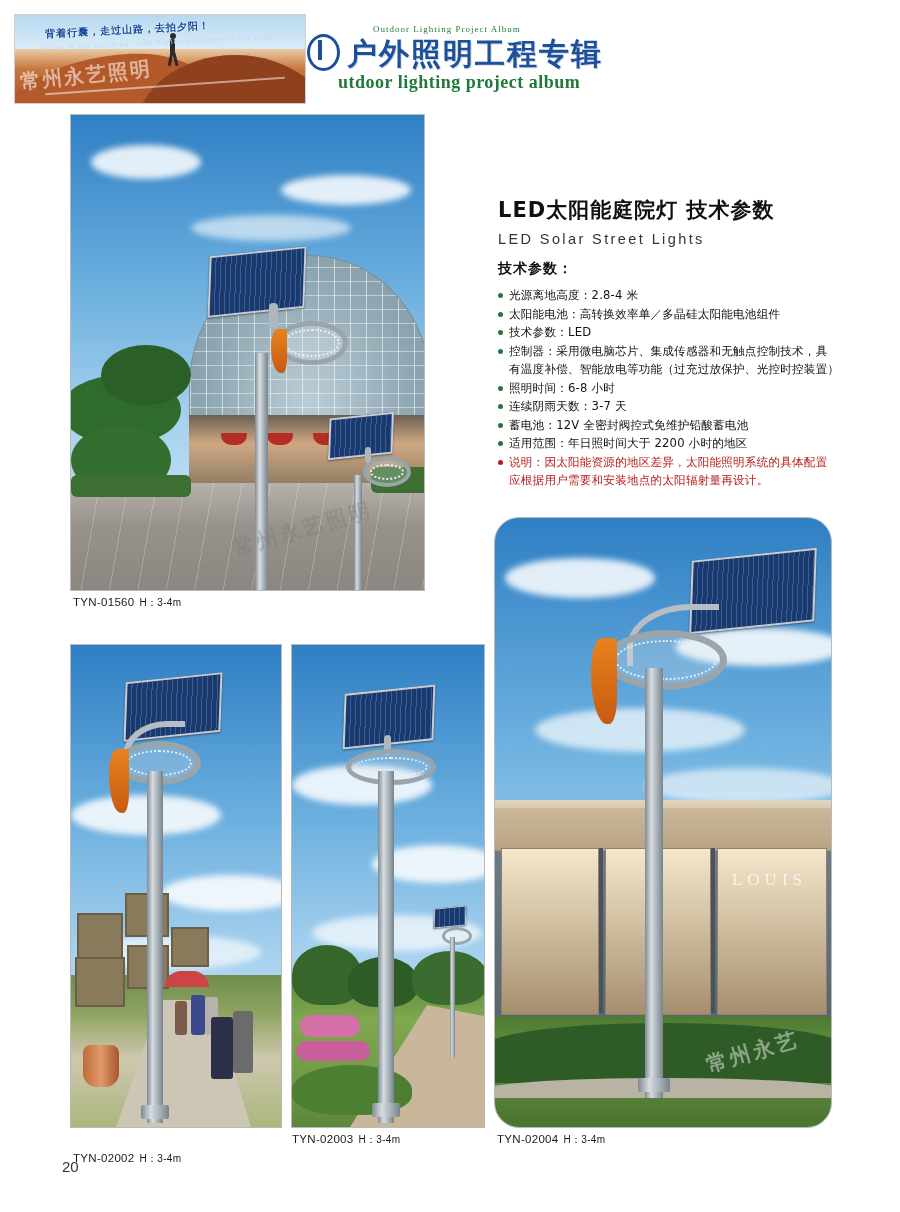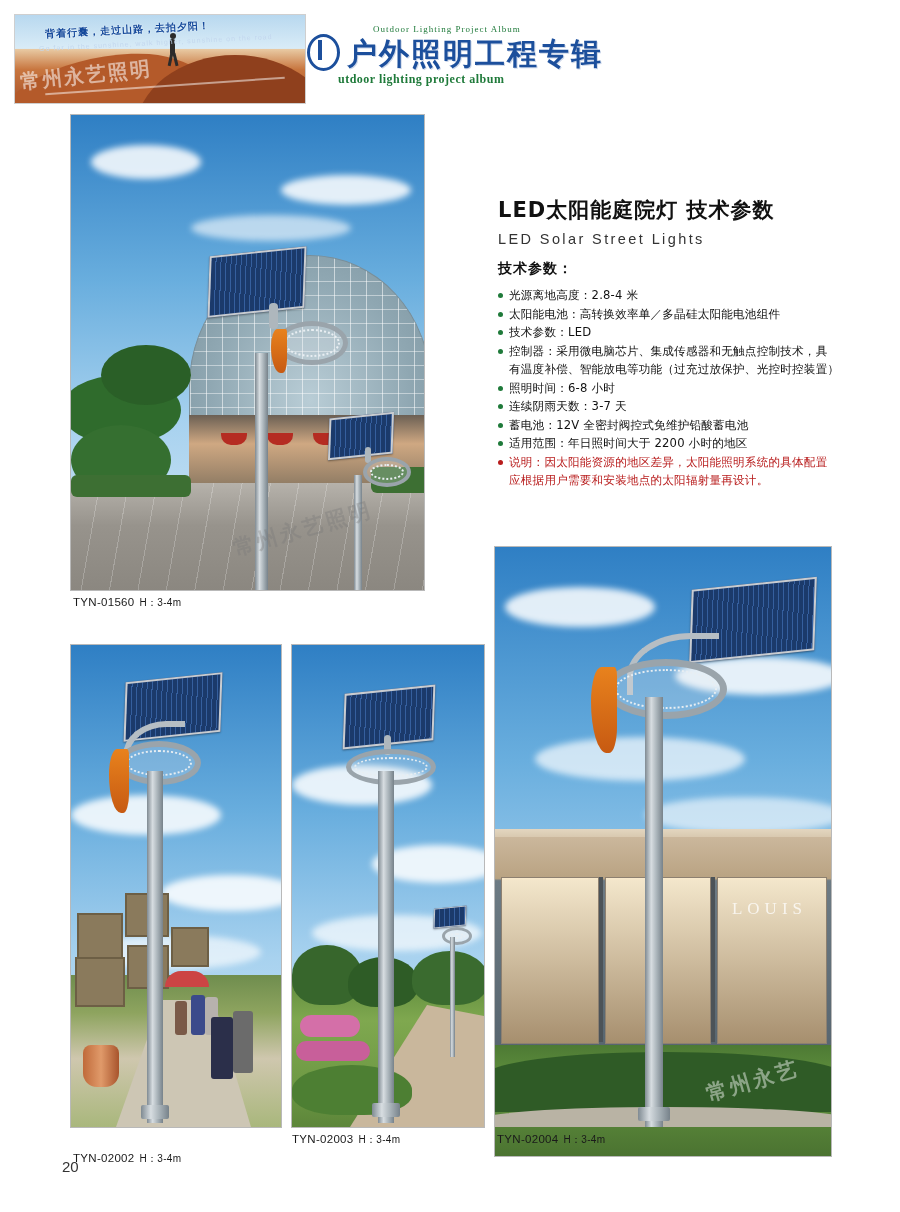--- a/index.html
+++ b/index.html
@@ -124,21 +124,21 @@
     font-size: 30px;
     font-weight: bold;
     color: #1c4f9c;
     letter-spacing: 2px;
     font-family: "DejaVu Sans", sans-serif;
     text-shadow: 1px 1px 0 #cfd9ea;
   }
   .header-en-bottom {
     position: absolute;
     left: 28px; top: 42px;
-    font-size: 12px;
+    font-size: 18px;
     font-weight: bold;
     color: #1f7a3a;
     letter-spacing: 0.5px;
     font-family: "Liberation Serif", serif;
   }
   .header-logo-o {
     position: absolute;
     left: -3px; top: 4px;
     width: 27px; height: 31px;
     border: 3px solid #1c4f9c;
@@ -309,21 +309,21 @@
     clip-path: polygon(0% 100%, 55% 0%, 100% 10%, 100% 100%);
   }
   #photo3 .flowers {
     position: absolute; background: #d46fa8; border-radius: 50%;
   }
   #photo3 .shrub {
     position: absolute; background: #37662c; border-radius: 50% 50% 40% 40%;
   }
 
   
-  #photo4 { left: 494px; top: 546px; width: 336px; height: 609px; }
+  #photo4 { left: 494px; top: 517px; width: 336px; height: 609px; border-radius: 25px; }
   #photo4 .shop {
     position: absolute; left: 0; top: 290px; width: 336px; height: 230px;
     background: linear-gradient(to bottom, #cbb79c 0%, #b9a382 18%, #6d7b84 19%, #55636d 100%);
   }
   #photo4 .roof {
     position: absolute; left: -10px; top: 282px; width: 356px; height: 34px;
     background: linear-gradient(to bottom, #e3d6c0, #b79f7c);
     border-radius: 4px;
   }
   #photo4 .glass {

